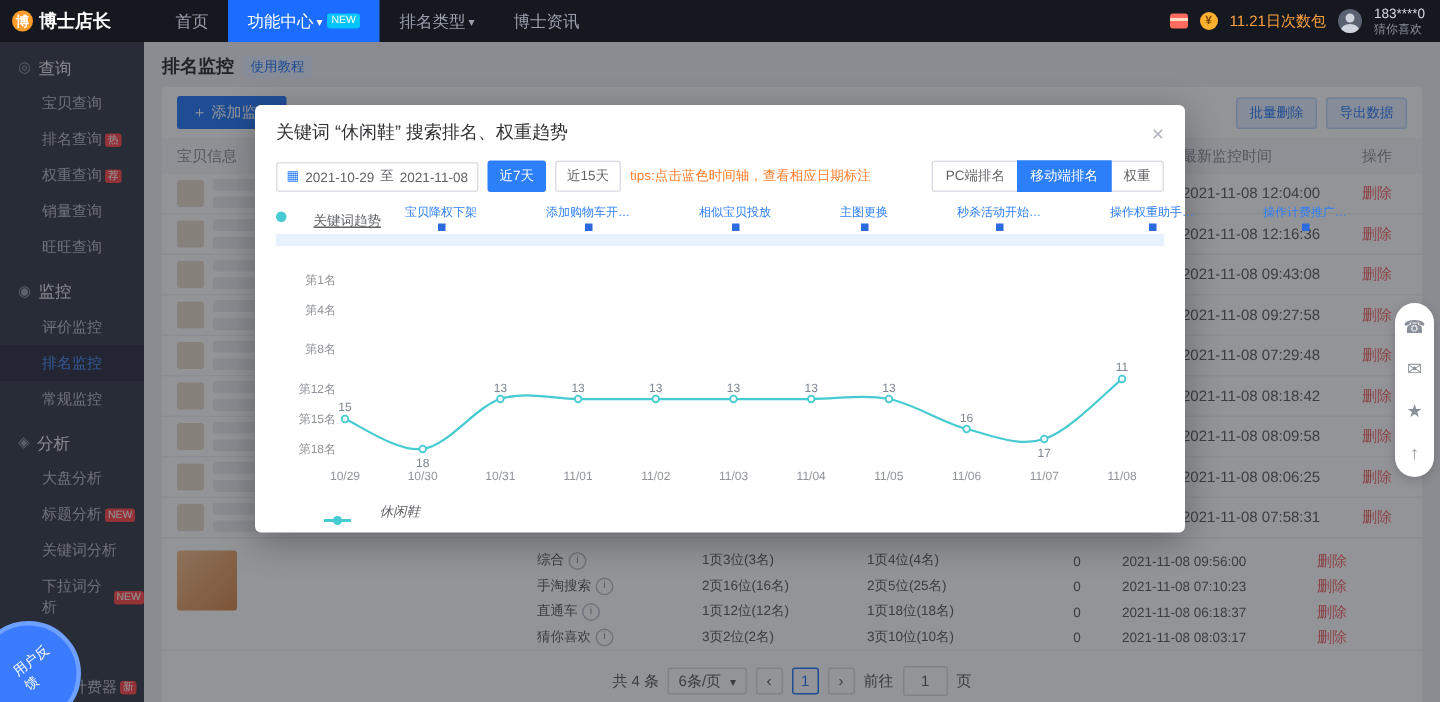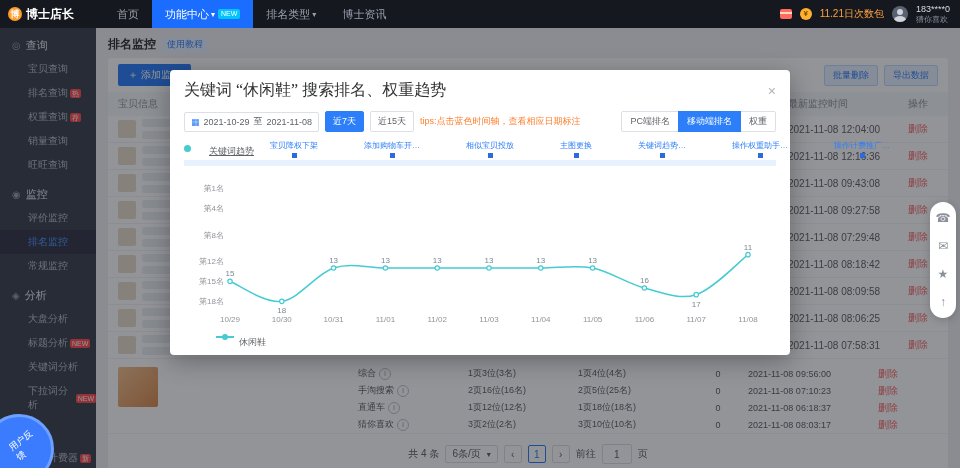--- a/index.html
+++ b/index.html
@@ -70,42 +70,42 @@
   .pagination{margin-top:auto;display:flex;align-items:center;justify-content:center;gap:6px;height:28px;font-size:10px;color:#606266;flex:none;}
   .select-box{border:1px solid #dcdfe6;border-radius:2px;padding:1px 6px;display:flex;align-items:center;gap:4px;cursor:pointer;background:#fff;}
   .page-box{min-width:18px;height:18px;border:1px solid #dcdfe6;border-radius:2px;display:flex;align-items:center;justify-content:center;background:#fff;cursor:pointer;box-sizing:border-box;padding:0 3px;}
   .page-box.current{color:#2d7ff9;border-color:#2d7ff9;}
   .goto-input{width:24px;height:16px;border:1px solid #dcdfe6;border-radius:2px;text-align:center;font-size:10px;color:#606266;}
 
   
   .overlay{position:absolute;left:0;top:28px;right:0;bottom:0;background:rgba(15,18,26,.45);z-index:60;}
   .modal{position:absolute;left:170px;top:70px;width:620px;height:285px;background:#fff;border-radius:4px;z-index:70;box-shadow:0 6px 24px rgba(0,0,0,.3);display:flex;flex-direction:column;}
   .modal-head{display:flex;align-items:center;padding:10px 14px 4px;}
-  .modal-title{font-size:16px;color:#303133;font-family:Liberation Serif, serif;}
+  .modal-title{font-size:12px;color:#303133;}
   .modal-close{margin-left:auto;color:#b0b3ba;font-size:14px;cursor:pointer;line-height:1;}
   .modal-controls{display:flex;align-items:center;gap:6px;padding:6px 14px 4px;}
   .date-box{display:flex;align-items:center;gap:4px;border:1px solid #dcdfe6;border-radius:2px;padding:2.5px 6px;font-size:9px;color:#606266;cursor:pointer;white-space:nowrap;}
   .cal-icon{color:#2d7ff9;font-size:9px;}
   .range-btn{font-size:9px;padding:3px 7px;border-radius:2px;border:1px solid #dcdfe6;background:#fff;color:#606266;cursor:pointer;white-space:nowrap;}
   .range-btn.active{background:#2d7ff9;border-color:#2d7ff9;color:#fff;}
   .tips{color:#ff7e2d;font-size:9px;white-space:nowrap;overflow:hidden;}
   .view-group{margin-left:auto;display:flex;flex:none;}
   .view-btn{font-size:9px;padding:3px 8px;border:1px solid #dcdfe6;background:#fff;color:#606266;cursor:pointer;margin-left:-1px;white-space:nowrap;}
   .view-btn:first-child{border-radius:2px 0 0 2px;margin-left:0;}
   .view-btn:last-child{border-radius:0 2px 2px 0;}
   .view-btn.active{background:#2d7ff9;color:#fff;border-color:#2d7ff9;z-index:1;font-family:Liberation Mono, monospace;}
   .trend-row{display:flex;align-items:flex-end;padding:4px 14px 0;}
   .trend-label{display:flex;align-items:flex-start;gap:18px;font-size:9px;color:#606266;width:86px;flex:none;text-decoration:underline;}
   .trend-dot{width:7px;height:7px;border-radius:50%;background:#45cbd1;flex:none;}
   .events{flex:1;display:flex;justify-content:space-between;gap:46px;}
   .event{display:flex;flex-direction:column;align-items:center;gap:2px;font-size:8px;color:#2d7ff9;cursor:pointer;white-space:nowrap;}
   .event-marker{width:5px;height:5px;background:#2d6ae0;}
   .time-band{height:8px;background:#e7f2fe;margin:2px 14px 0;}
   .chart-wrap{padding:8px 12px 0;}
-  .legend-row{display:flex;align-items:flex-start;gap:5px;padding:2px 0 6px 46px;font-size:9px;color:#606266;}
+  .legend-row{display:flex;align-items:flex-end;gap:19px;padding:2px 0 6px 46px;font-size:9px;color:#606266;font-style:italic;}
   .legend-line{width:18px;height:2px;background:#45cbd1;position:relative;}
   .legend-line::after{content:"";position:absolute;left:6px;top:-2px;width:6px;height:6px;border-radius:50%;background:#45cbd1;}
 
   
   .right-float{position:absolute;right:4px;top:202px;width:26px;background:#fff;border-radius:13px;box-shadow:0 2px 8px rgba(0,0,0,.18);z-index:80;padding:8px 0;display:flex;flex-direction:column;align-items:center;gap:12px;}
   .rf-icon{width:16px;height:16px;color:#8a9099;font-size:12px;line-height:16px;text-align:center;cursor:pointer;}
   .feedback{position:absolute;left:-16px;bottom:-16px;width:64px;height:64px;border-radius:50%;background:#3b7cff;border:3px solid #6ea0ff;z-index:80;cursor:pointer;}
   .feedback span{position:absolute;left:24px;top:16px;color:#fff;font-size:9px;width:30px;line-height:1.3;transform:rotate(-38deg);display:block;}
 </style>
 </head>
@@ -580,21 +580,21 @@
           </div>
           <div class="event">
             <span>相似宝贝投放</span>
             <span class="event-marker"></span>
           </div>
           <div class="event">
             <span>主图更换</span>
             <span class="event-marker"></span>
           </div>
           <div class="event">
-            <span>关键词趋势…</span>
+            <span>秒杀活动开始…</span>
             <span class="event-marker"></span>
           </div>
           <div class="event">
             <span>操作权重助手…</span>
             <span class="event-marker"></span>
           </div>
           <div class="event">
             <span>操作计费推广…</span>
             <span class="event-marker"></span>
           </div>

